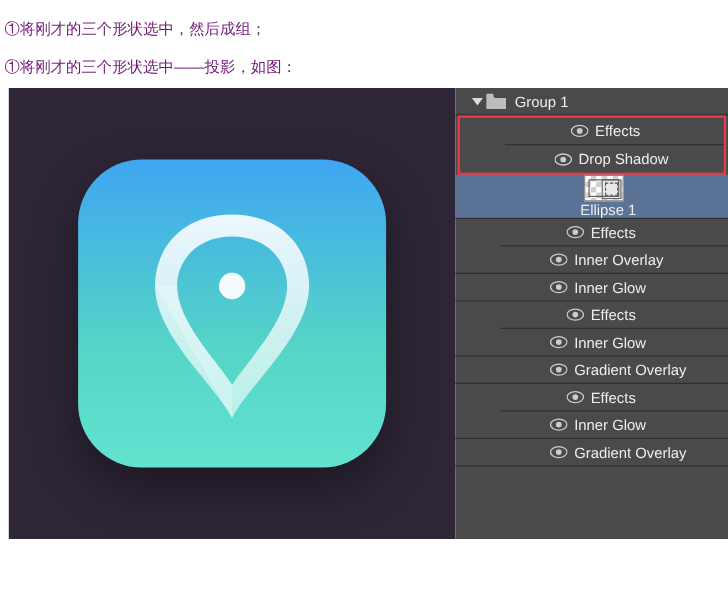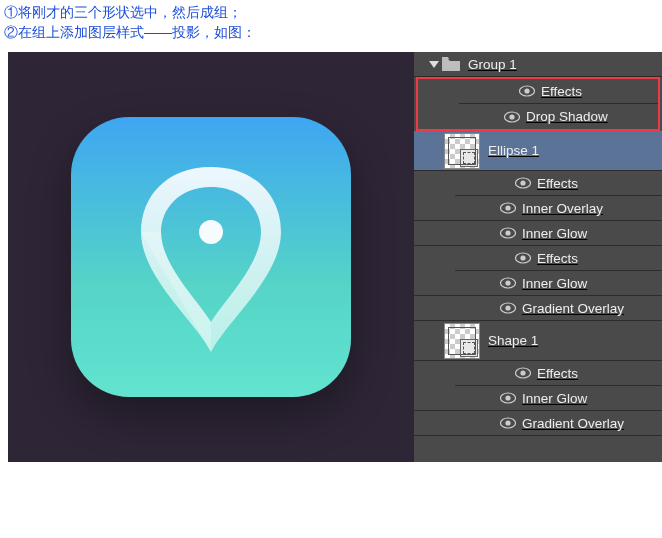--- a/index.html
+++ b/index.html
@@ -1,21 +1,21 @@
 <!DOCTYPE html>
 <html><head>
   <meta charset="utf-8">
   <style>
     * { margin: 0; padding: 0; box-sizing: border-box; }
     body { width: 662px; height: 538px; font-family: "Microsoft YaHei", "Helvetica Neue", sans-serif; background: #fff; }
     
     .instructions { padding: 2px 4px; font-size: 14px; line-height: 20px; }
-    .inst-line { color: #1d4ed8; }
+    .inst-line { color: #701a75; margin-top: 14px; }
     
-    .content { display: flex; margin-top: 8px; text-decoration: underline; }
+    .content { display: flex; margin-top: 8px; }
     
     .preview { width: 406px; height: 410px; background: #2e2536; margin-left: 8px; display: flex; align-items: center; justify-content: center; }
     
     .app-icon {
       width: 280px; height: 280px; border-radius: 58px;
       background: linear-gradient(180deg, #3ea6f2 0%, #55d4c7 60%, #62e4d0 100%);
       display: flex; align-items: center; justify-content: center;
       box-shadow: 0 18px 40px rgba(0,0,0,0.35);
       position: relative;
     }
@@ -42,36 +42,36 @@
     }
     .thumb::after {
       content: ""; position: absolute; inset: 3px;
       border: 1px solid #555;
     }
     .vec-mask { width: 18px; height: 18px; position: absolute; bottom: 1px; right: 1px;
       background: #e8e8e8; border: 1px solid #666; }
     .vec-mask::before { content:""; position:absolute; inset:2px; border:1px dashed #555; }
     .indent-2 { padding-left: 60px; margin-left: 41px; }
     .indent-3 { padding-left: 86px; align-items: center; }
-    .indent-thumb { padding-left: 30px; }
+    .indent-thumb { padding-left: 30px; flex-direction: column; }
     
     .highlight-box {
       border: 2px solid #ee3a46;
       margin: 0 2px 0 2px;
     }
     .highlight-box .layer-row:last-child { border-bottom: none; }
     
     .label { color: #eee; }
   </style>
 </head>
 <body>
 
 <div class="instructions">
   <div class="inst-line">①将刚才的三个形状选中，然后成组；</div>
-  <div class="inst-line">②在组上添加图层样式——投影，如图：</div>
+  <div class="inst-line">①将刚才的三个形状选中——投影，如图：</div>
 </div>
 
 <div class="content">
   <div class="preview">
     <div class="app-icon">
       <div class="pin">
         <svg viewBox="0 0 160 200">
           <defs>
             <linearGradient id="lg1" x1="0" y1="0" x2="0" y2="1">
               <stop offset="0" stop-color="#ffffff" stop-opacity="0.95"></stop>
@@ -163,26 +163,20 @@
       <span class="label">Inner Glow</span>
     </div>
     <div class="layer-row indent-3">
       <svg class="eye-icon" viewBox="0 0 16 12">
           <ellipse cx="8" cy="6" rx="7.5" ry="5" fill="none" stroke="#ccc" stroke-width="1.2"></ellipse>
           <circle cx="8" cy="6" r="2.6" fill="#ccc"></circle>
         </svg>
       <span class="label">Gradient Overlay</span>
     </div>
 
-    <div class="layer-row big indent-thumb">
-      <div class="thumb">
-          <span class="vec-mask"></span>
-        </div>
-      <span class="label">Shape 1</span>
-    </div>
     <div class="layer-row indent-2">
       <svg class="eye-icon" viewBox="0 0 16 12">
           <ellipse cx="8" cy="6" rx="7.5" ry="5" fill="none" stroke="#ccc" stroke-width="1.2"></ellipse>
           <circle cx="8" cy="6" r="2.6" fill="#ccc"></circle>
         </svg>
       <span class="label">Effects</span>
     </div>
     <div class="layer-row indent-3">
       <svg class="eye-icon" viewBox="0 0 16 12">
           <ellipse cx="8" cy="6" rx="7.5" ry="5" fill="none" stroke="#ccc" stroke-width="1.2"></ellipse>

